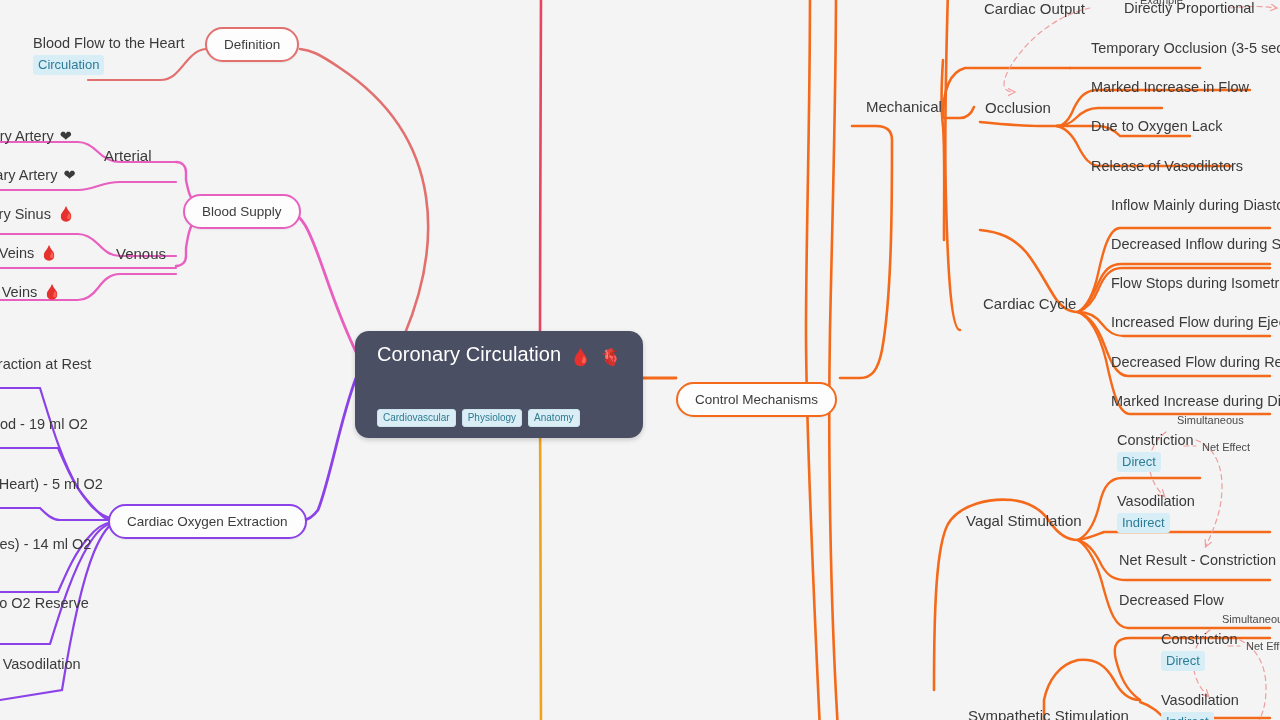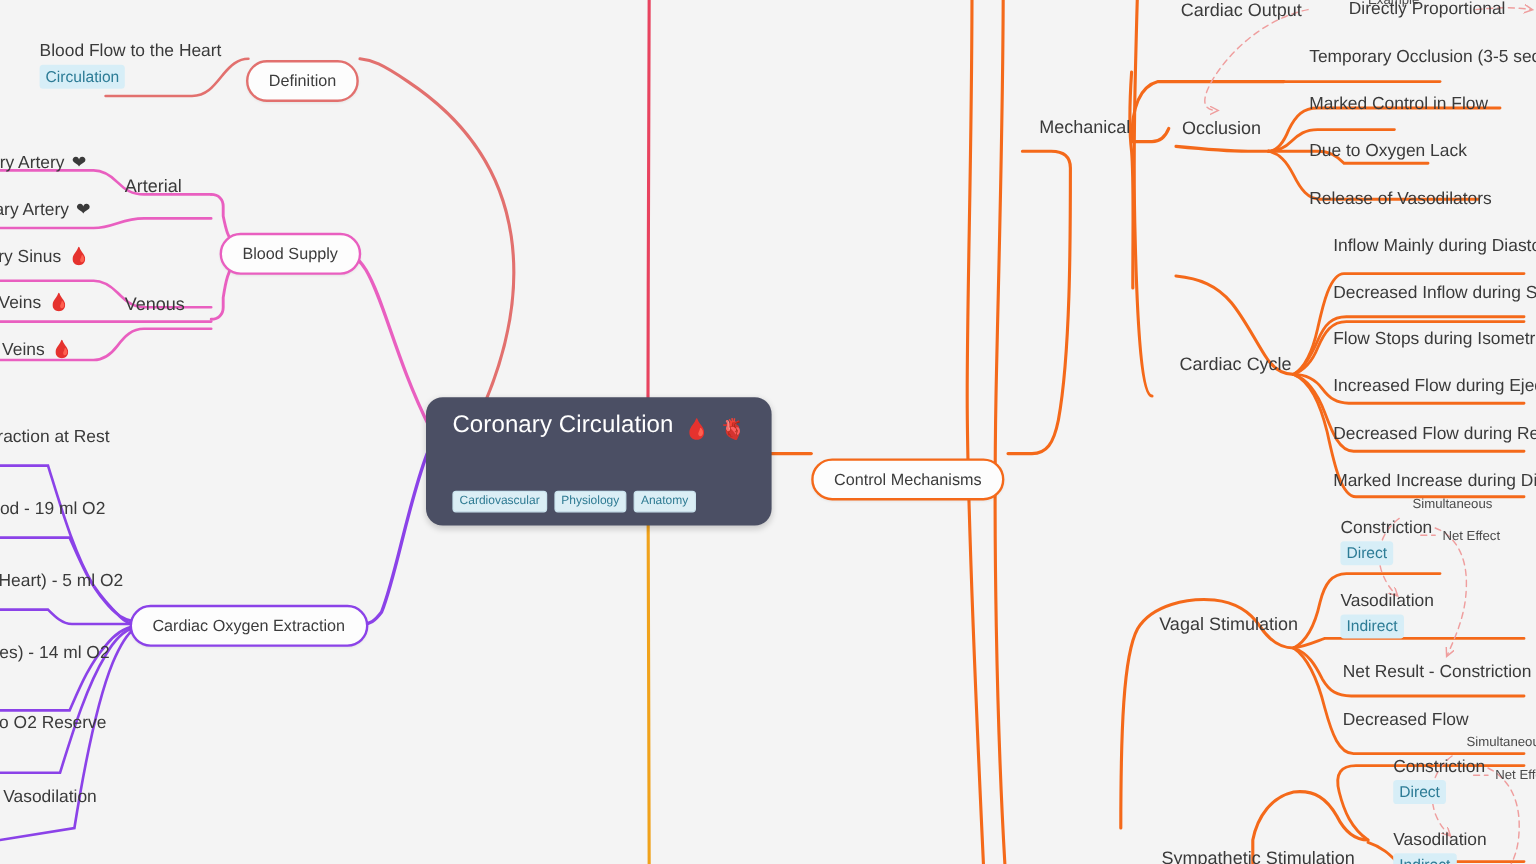--- a/index.html
+++ b/index.html
@@ -170,21 +170,21 @@
       <span class="emoji">🩸</span>
       <span class="emoji">🫀</span>
     </div>
     <div class="central-tags">
       <span class="tag">Cardiovascular</span>
       <span class="tag">Physiology</span>
       <span class="tag">Anatomy</span>
     </div>
   </div>
 
-  <div class="pill red" style="left:205px;top:50px;">
+  <div class="pill red" style="left:205px;top:27px;">
     <span>Definition</span>
   </div>
 
   <div class="pill pink" style="left:183px;top:194px;">
     <span>Blood Supply</span>
   </div>
 
   <div class="pill purple" style="left:108px;top:504px;">
     <span>Cardiac Oxygen Extraction</span>
   </div>
@@ -196,21 +196,21 @@
   <div class="tnode" style="left:33px;top:35px;">
     <div class="row">
         <span>Blood Flow to the Heart</span>
       </div>
     <div class="tagline"><span class="tag">Circulation</span></div>
   </div>
 
   <div class="tnode mid" style="left:104px;top:147px;">
     <span>Arterial</span>
   </div>
-  <div class="tnode mid" style="left:104px;top:245px;text-align:right;">
+  <div class="tnode mid" style="left:116px;top:245px;text-align:right;">
     <span>Venous</span>
   </div>
 
   <div class="tnode" style="left:-76px;top:128px;">
     <div class="row">
       <span>Left Coronary Artery</span>
       <span>❤</span>
     </div>
   </div>
   <div class="tnode" style="left:-82px;top:167px;">
@@ -280,21 +280,21 @@
     <span>Directly Proportional</span>
   </div>
   <div class="tnode mid" style="left:985px;top:99px;">
     <span>Occlusion</span>
   </div>
 
   <div class="tnode" style="left:1091px;top:40px;">
     <span>Temporary Occlusion (3-5 seconds)</span>
   </div>
   <div class="tnode" style="left:1091px;top:79px;">
-    <span>Marked Control in Flow</span>
+    <span>Marked Increase in Flow</span>
   </div>
   <div class="tnode" style="left:1091px;top:118px;">
     <span>Due to Oxygen Lack</span>
   </div>
   <div class="tnode" style="left:1091px;top:158px;">
     <span>Release of Vasodilators</span>
   </div>
 
   <div class="tnode" style="left:1111px;top:197px;">
     <span>Inflow Mainly during Diastole</span>

